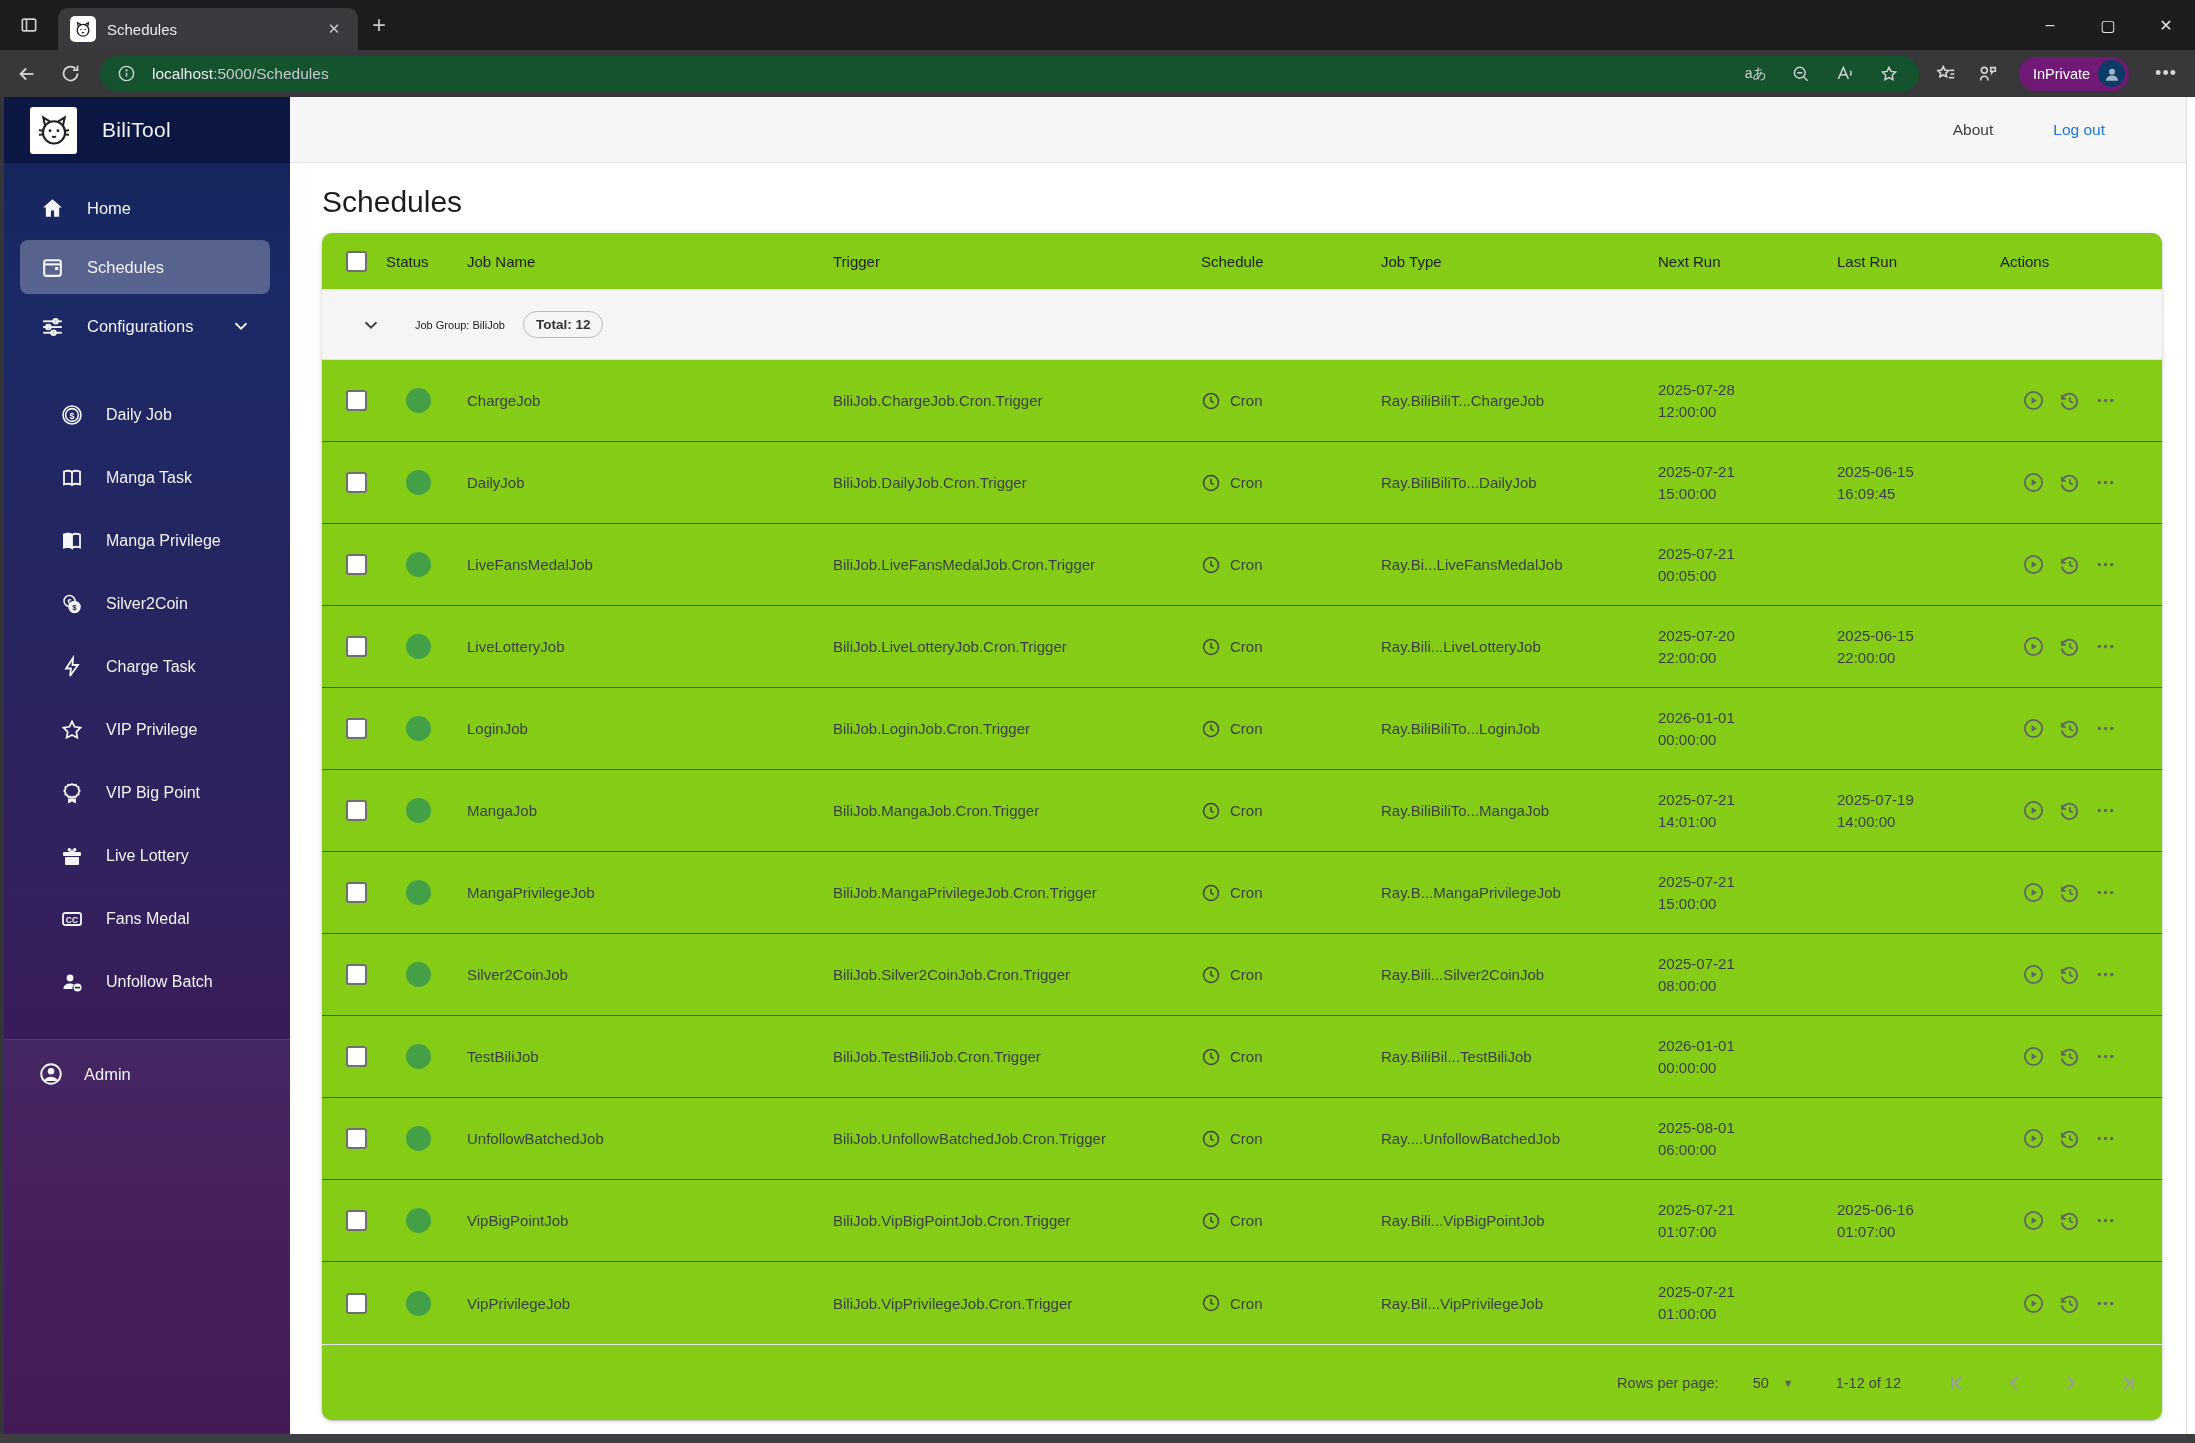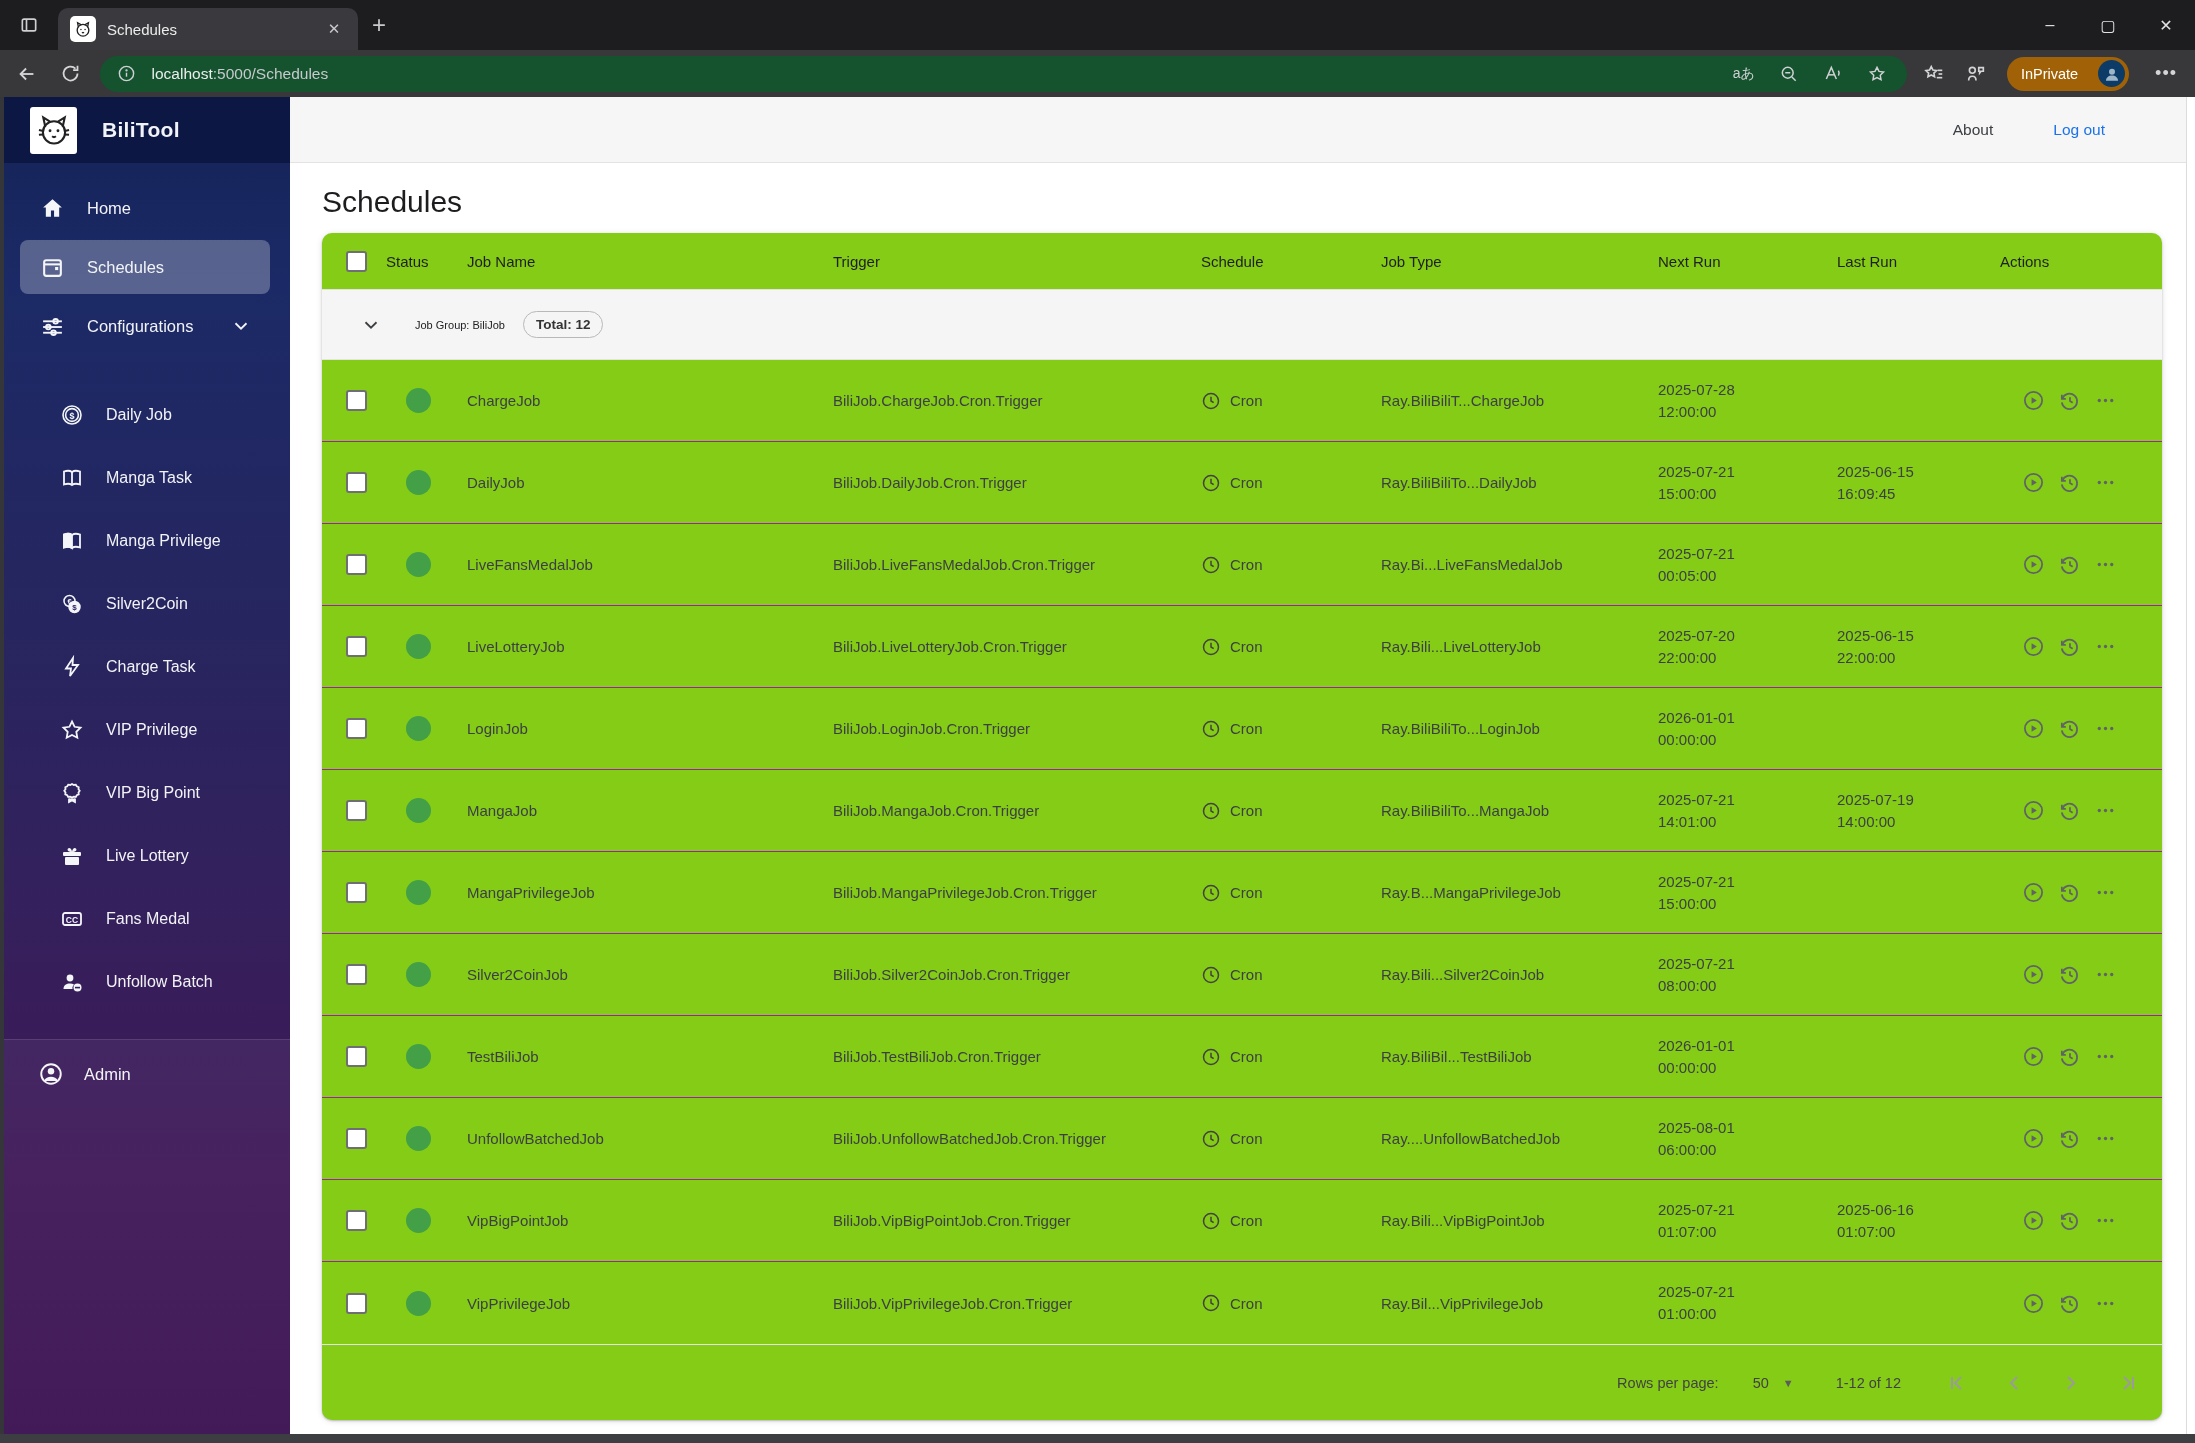--- a/index.html
+++ b/index.html
@@ -19,34 +19,34 @@
   .winbtn { width:58px; height:50px; display:flex; align-items:center; justify-content:center; color:#e2e2e2; font-size:16px; }
 
   .urlrow { position:absolute; left:0; top:50px; width:2195px; height:47px; background:#38383b; display:flex; align-items:center; }
   .navbtn { color:#d6d6d8; width:34px; height:34px; display:flex; align-items:center; justify-content:center; margin-left:10px; }
   .urlpill { margin-left:12px; width:1820px; height:36px; background:#14532d; border-radius:18px; display:flex; align-items:center; padding:0 14px; }
   .urlinfo { width:26px; height:26px; border-radius:50%; color:#cdd0d4; display:flex; align-items:center; justify-content:center; }
   .urltext { font-size:15.5px; margin-left:12px; color:#c6c9cd; flex:1; white-space:nowrap; }
   .urltext b { color:#ecedee; font-weight:400; }
   .pill-icons { display:flex; align-items:center; gap:24px; color:#cfd1d4; margin-right:6px; }
   .after-pill { display:flex; align-items:center; gap:20px; margin-left:16px; color:#d3d4d6; }
-  .inprivate { background:#a16207; border-radius:17px; height:34px; display:flex; align-items:center; padding:0 4px 0 14px; gap:20px; }
+  .inprivate { background:#701a75; border-radius:17px; height:34px; display:flex; align-items:center; padding:0 4px 0 14px; gap:8px; }
   .inprivate-label { color:#fff; font-size:14.5px; }
   .avatar { width:27px; height:27px; border-radius:50%; background:#0b3b66; display:flex; align-items:center; justify-content:center; color:#9fb6c8; }
   .more-dots { color:#d3d4d6; font-size:18px; letter-spacing:1px; margin:0 18px 0 6px; }
   .winedge-left { position:absolute; left:0; top:97px; width:4px; height:1337px; background:#35363a; z-index:30; }
   .winedge-bottom { position:absolute; left:0; top:1434px; width:2195px; height:9px; background:#3c3e41; z-index:31; }
   .scroll-gutter { position:absolute; left:2186px; top:97px; width:9px; height:1337px; background:#fff; border-left:1px solid #dcdcdc; z-index:29; }
 
   
   .sidebar { position:absolute; left:0; top:97px; width:290px; height:1337px;
     background:linear-gradient(180deg,#152257 0%,#1b2a66 14%,#27255f 40%,#35205c 62%,#3d1656 80%,#380d4e 100%); color:#f2f3f7; }
   .side-top { height:66px; background:#0c1744; display:flex; align-items:center; }
   .logo-box { width:47px; height:47px; background:#fff; border-radius:3px; margin-left:30px; display:flex; align-items:center; justify-content:center; }
-  .app-name { font-size:21px; font-weight:700; margin-left:25px; letter-spacing:.3px; }
+  .app-name { font-size:21px; font-weight:400; margin-left:25px; letter-spacing:.3px; }
   .nav { padding-top:19px; }
   .nav-item { height:52px; display:flex; align-items:center; padding-left:40px; font-size:16.5px; }
   .nav-item .lbl { margin-left:22px; }
   .nav-item.selected { margin:6px 20px; padding-left:20px; height:54px; background:rgba(255,255,255,.27); border-radius:8px; }
   .nav-item .chev { margin-left:auto; margin-right:38px; }
   .subnav { margin-top:31px; }
   .sub-item { height:63px; display:flex; align-items:center; padding-left:60px; font-size:16px; }
   .sub-item .lbl { margin-left:22px; }
   .side-divider { height:1px; background:rgba(255,255,255,.16); margin-top:26px; }
   .admin-sec { background:rgba(255,255,255,.055); padding:8px 0 600px 0; }

